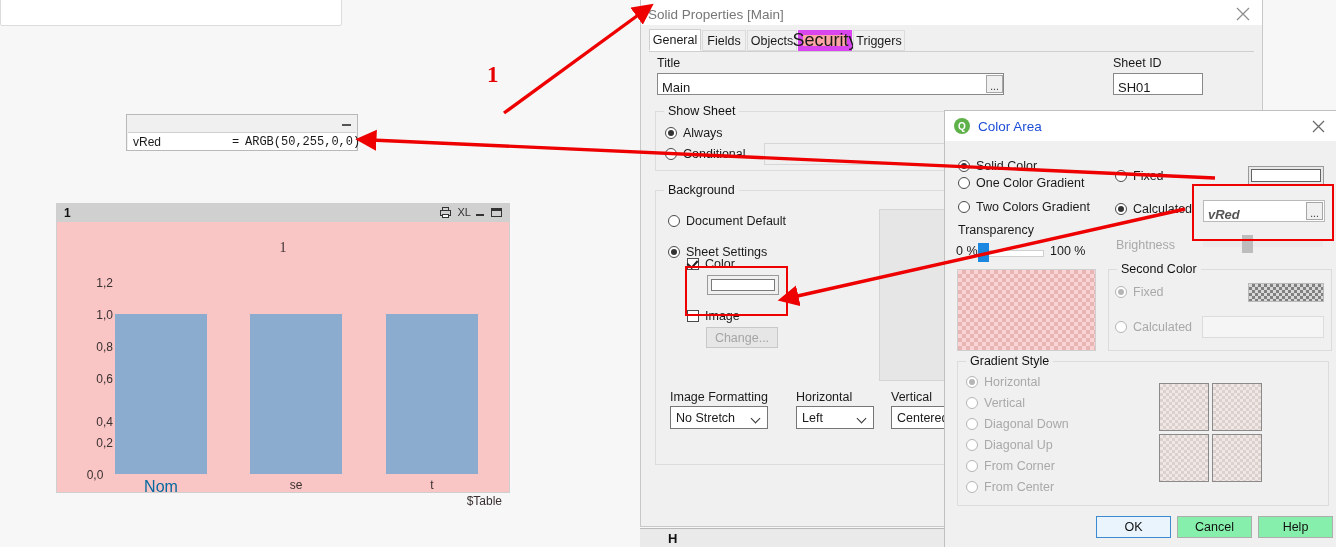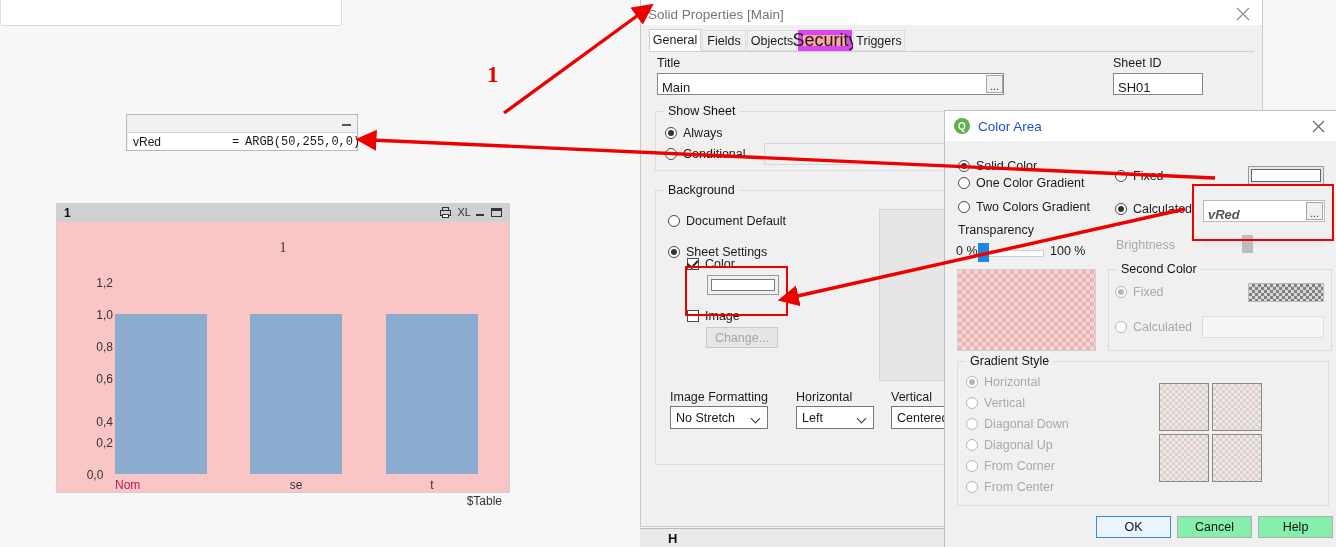--- a/index.html
+++ b/index.html
@@ -136,21 +136,21 @@
     <div class="abs" style="left:20px;top:118px;width:36px;text-align:right;font-size:12px;color:#3a3030;">0,8</div>
     <div class="abs" style="left:20px;top:150px;width:36px;text-align:right;font-size:12px;color:#3a3030;">0,6</div>
     <div class="abs" style="left:20px;top:182px;width:36px;text-align:right;font-size:12px;color:#3a3030;margin-top:11px;">0,4</div>
     <div class="abs" style="left:20px;top:214px;width:36px;text-align:right;font-size:12px;color:#3a3030;">0,2</div>
     <div class="abs" style="left:20px;top:246px;width:36px;text-align:center;font-size:12px;color:#3a3030;">0,0</div>
 
     <div class="abs" style="left:58px;top:92px;width:92px;height:160px;background:#8babcf;"></div>
     <div class="abs" style="left:193px;top:92px;width:92px;height:160px;background:#8babcf;"></div>
     <div class="abs" style="left:329px;top:92px;width:92px;height:160px;background:#8babcf;"></div>
 
-    <div class="abs" style="left:58px;top:256px;width:92px;text-align:left;font-size:12px;color:#be185d;">Nom</div>
+    <div class="abs" style="left:58px;top:256px;width:92px;text-align:center;font-size:16px;color:#0369a1;">Nom</div>
     <div class="abs" style="left:193px;top:256px;width:92px;text-align:center;font-size:12px;color:#3a3030;">se</div>
     <div class="abs" style="left:329px;top:256px;width:92px;text-align:center;font-size:12px;color:#3a3030;">t</div>
 
     <div class="abs" style="right:7px;top:272px;font-size:12px;color:#3a3030;">$Table</div>
   </div>
 </div>
 
 <div class="abs" style="left:640px;top:-8px;width:621px;height:533px;background:#f0f0f0;border:1px solid #c8c8c8;">
 
   <div class="abs" style="left:0;top:0;width:621px;height:32px;background:#fff;">

